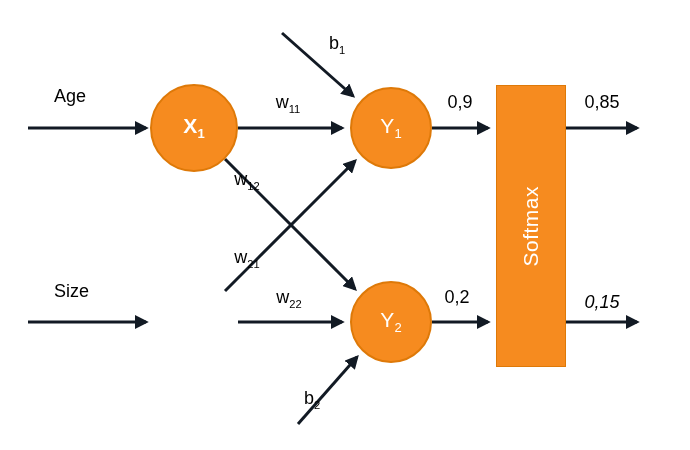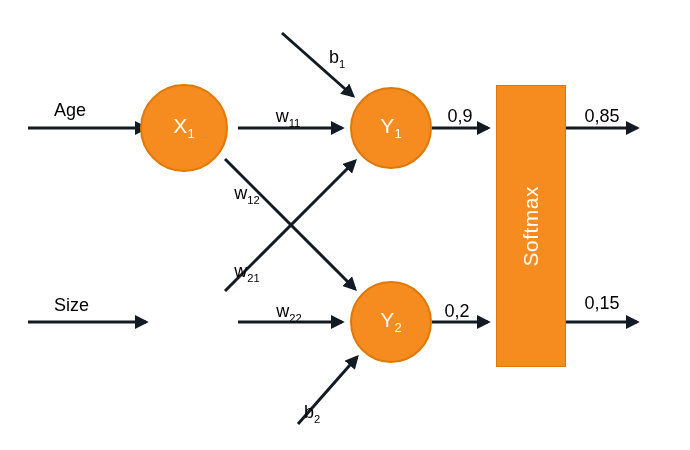--- a/index.html
+++ b/index.html
@@ -33,21 +33,21 @@
     background:var(--orange); border:1px solid var(--orange-border);
     display:flex; align-items:center; justify-content:center;
   }
   .softmax-text{
     writing-mode:vertical-rl; transform:rotate(180deg);
     color:#ffffff; font-size:21px; letter-spacing:0.5px;
   }
 
   .lbl{
     position:absolute; color:var(--text); font-size:18px;
-    white-space:nowrap; line-height:1.2;margin-top:14px;
+    white-space:nowrap; line-height:1.2;
   }
   .lbl sub{ font-size:0.62em; }
   .lbl--c{ transform:translateX(-50%); }
 </style>
 </head>
 <body>
 
 <div class="canvas">
 
   <svg class="wires" viewBox="0 0 690 450" xmlns="http://www.w3.org/2000/svg">
@@ -66,21 +66,21 @@
     <line x1="298" y1="424" x2="357" y2="357" marker-end="url(#ah)"></line>
     <line x1="432" y1="128" x2="488" y2="128" marker-end="url(#ah)"></line>
     <line x1="432" y1="322" x2="488" y2="322" marker-end="url(#ah)"></line>
     <line x1="566" y1="128" x2="637" y2="128" marker-end="url(#ah)"></line>
     <line x1="566" y1="322" x2="637" y2="322" marker-end="url(#ah)"></line>
   </svg>
 
   <div class="lbl" style="left:54px; top:86px;">Age</div>
   <div class="lbl" style="left:54px; top:281px;">Size</div>
 
-  <div class="node node--x" style="left:140px; top:84px;">
+  <div class="node node--x" style="left:150px; top:84px;font-weight:bold;">
     <span><span>X</span><sub>1</sub></span>
   </div>
   <div class="node node--y" style="left:350px; top:87px;">
     <span><span>Y</span><sub>1</sub></span>
   </div>
   <div class="node node--y" style="left:350px; top:281px;">
     <span><span>Y</span><sub>2</sub></span>
   </div>
 
   <div class="lbl lbl--c" style="left:288px; top:92px;">
@@ -104,15 +104,15 @@
   </div>
 
   <div class="lbl lbl--c" style="left:460px; top:92px;">0,9</div>
   <div class="lbl lbl--c" style="left:457px; top:287px;">0,2</div>
 
   <div class="softmax">
     <span class="softmax-text">Softmax</span>
   </div>
 
   <div class="lbl lbl--c" style="left:602px; top:92px;">0,85</div>
-  <div class="lbl lbl--c" style="left:602px; top:279px;">0,15</div>
+  <div class="lbl lbl--c" style="left:602px; top:292px;font-style:italic;">0,15</div>
 
 </div>
 
 </body></html>

